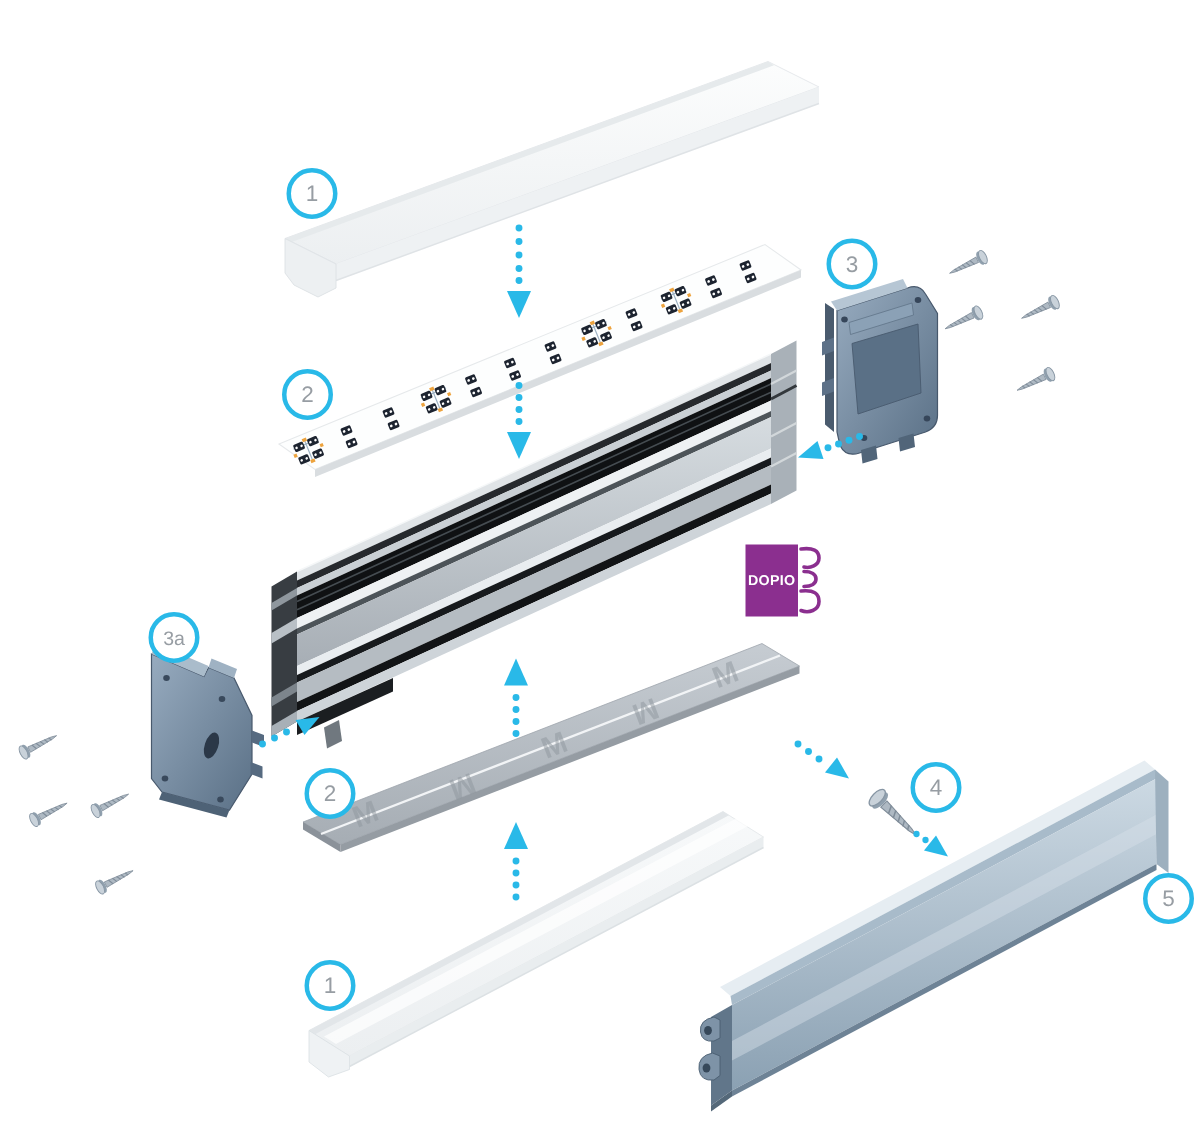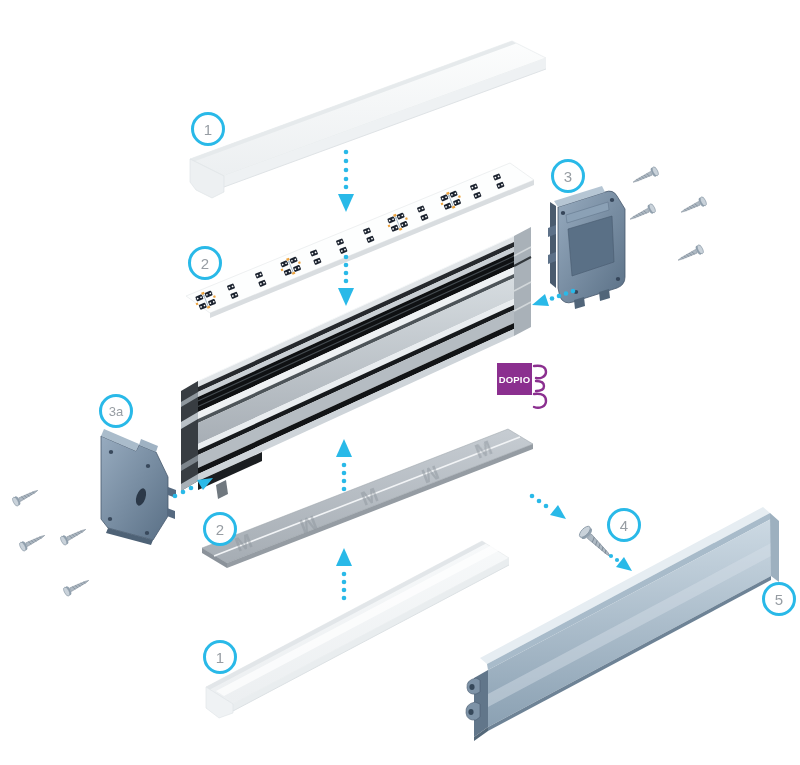--- a/index.html
+++ b/index.html
@@ -5,21 +5,21 @@
   html,body{margin:0;padding:0;background:#ffffff;}
   .stage{position:relative;width:800px;height:765px;background:#ffffff;overflow:hidden;
          font-family:"Liberation Sans",sans-serif;}
   .stage svg{position:absolute;left:0;top:0;}
   .callout{position:absolute;width:28px;height:28px;border-radius:50%;
            border:3px solid #29b9e8;background:#ffffff;color:#979da3;
            display:flex;align-items:center;justify-content:center;
            font-size:15px;font-weight:400;line-height:1;
            font-family:"Liberation Sans",sans-serif;z-index:5;}
   .callout.small{font-size:13px;}
-  .badge{position:absolute;left:497px;top:363px;width:35px;height:32px;
+  .badge{position:absolute;left:497px;top:363px;width:35px;height:48px;
          display:flex;align-items:center;justify-content:center;z-index:4;}
   .badge-label{color:#ffffff;font-size:9.5px;font-weight:bold;letter-spacing:.2px;
                font-family:"Liberation Sans",sans-serif;}
 </style>
 </head>
 <body>
 
 <div class="stage">
 
 <svg width="800" height="765" viewBox="0 0 800 765">
@@ -290,21 +290,21 @@
 
 <div class="callout" style="left:191px;top:112px;">
   <span>1</span>
 </div>
 <div class="callout" style="left:188px;top:246px;">
   <span>2</span>
 </div>
 <div class="callout" style="left:551px;top:159px;">
   <span>3</span>
 </div>
-<div class="callout small" style="left:99px;top:394px;text-align:center;">
+<div class="callout small" style="left:99px;top:408px;text-align:center;">
   <span>3a</span>
 </div>
 <div class="callout" style="left:203px;top:512px;">
   <span>2</span>
 </div>
 <div class="callout" style="left:607px;top:508px;">
   <span>4</span>
 </div>
 <div class="callout" style="left:203px;top:640px;">
   <span>1</span>

